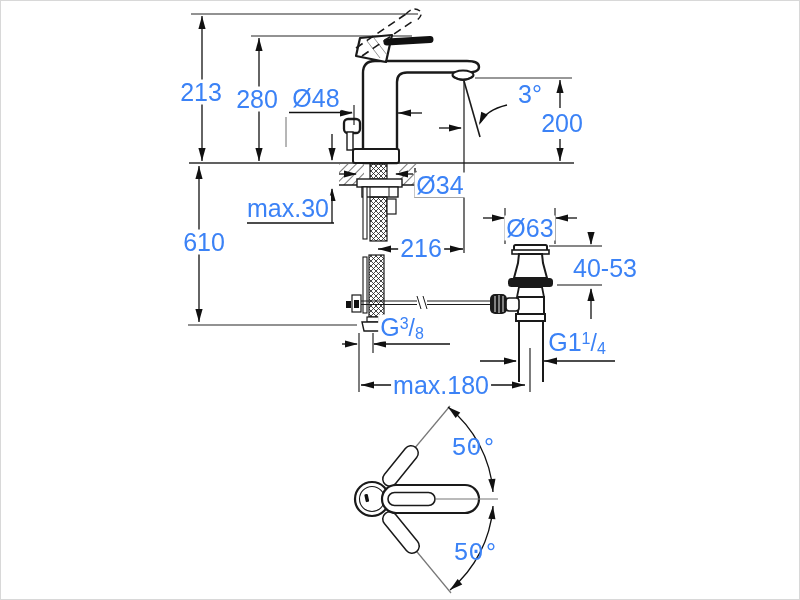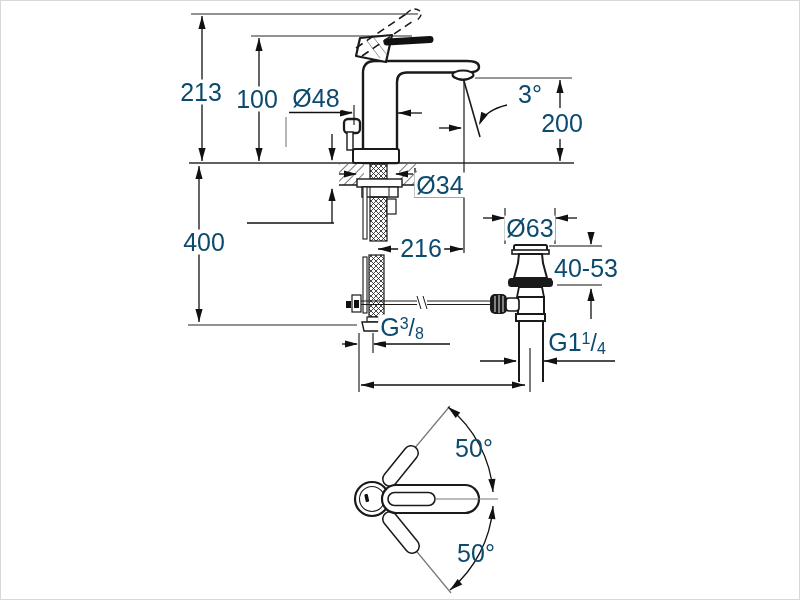--- a/index.html
+++ b/index.html
@@ -5,24 +5,24 @@
   html,body{margin:0;padding:0;background:#fff;}
   .stage{
     position:relative;width:800px;height:600px;background:#fff;
     border:1px solid #d8d8d8;box-sizing:border-box;overflow:hidden;
     font-family:"Liberation Sans", sans-serif;
   }
   svg{position:absolute;left:0;top:0;}
   .lbl{
     position:absolute;transform:translate(-50%,-50%);
     font-family:"Liberation Sans", sans-serif;
-    font-size:25px;color:#0c4a6e;line-height:1;white-space:nowrap;
+    font-size:25px;color:#3b82f6;line-height:1;white-space:nowrap;
     background:#fff;padding:0 2px;
   }
-  .lbl.nobg{background:transparent;padding:0;}
+  .lbl.nobg{background:transparent;padding:0;font-family:Liberation Mono, monospace;}
   .lbl .sup{font-size:16px;vertical-align:7px;}
   .lbl .sub{font-size:16px;vertical-align:-3px;}
   .lbl .slash{font-size:23px;}
 </style>
 </head>
 <body>
 
 <div class="stage">
 
 <svg width="800" height="600" viewBox="0 0 800 600">
@@ -229,29 +229,31 @@
     <path d="M447,406 A120,120 0 0 1 492,491" fill="none" stroke="#111" stroke-width="1.3"></path>
     <path d="M492,505 A120,120 0 0 1 449,589" fill="none" stroke="#111" stroke-width="1.3"></path>
     <use href="#arr" transform="translate(447,406) rotate(220)"></use>
     <use href="#arr" transform="translate(492,491) rotate(85)"></use>
     <use href="#arr" transform="translate(492,505) rotate(-85)"></use>
     <use href="#arr" transform="translate(449,589) rotate(140)"></use>
   </g>
 </svg>
 
 <div class="lbl" style="left:200px;top:91px">213</div>
-<div class="lbl" style="left:256px;top:98px">100</div>
-<div class="lbl" style="left:203px;top:241px">400</div>
+<div class="lbl" style="left:256px;top:98px">280</div>
+<div class="lbl" style="left:203px;top:241px">610</div>
 <div class="lbl" style="left:315px;top:97px">Ø48</div>
 <div class="lbl" style="left:529px;top:93px">3°</div>
 <div class="lbl" style="left:561px;top:122px">200</div>
 <div class="lbl" style="left:439px;top:184px">Ø34</div>
+<div class="lbl" style="left:287px;top:207px">max.30</div>
 <div class="lbl" style="left:420px;top:247px">216</div>
 <div class="lbl" style="left:529px;top:227px">Ø63</div>
-<div class="lbl" style="left:585px;top:267px">40-53</div>
+<div class="lbl" style="left:604px;top:267px">40-53</div>
+<div class="lbl" style="left:440px;top:384px">max.180</div>
 <div class="lbl nobg" style="left:473px;top:447px">50°</div>
 <div class="lbl nobg" style="left:475px;top:552px">50°</div>
 
 <div class="lbl" style="left:401px;top:327px"><span>G</span><span class="sup">3</span><span class="slash">/</span><span class="sub">8</span></div>
 
 <div class="lbl" style="left:576px;top:342px"><span>G1</span><span class="sup">1</span><span class="slash">/</span><span class="sub">4</span></div>
 
 </div>
 
 </body></html>

